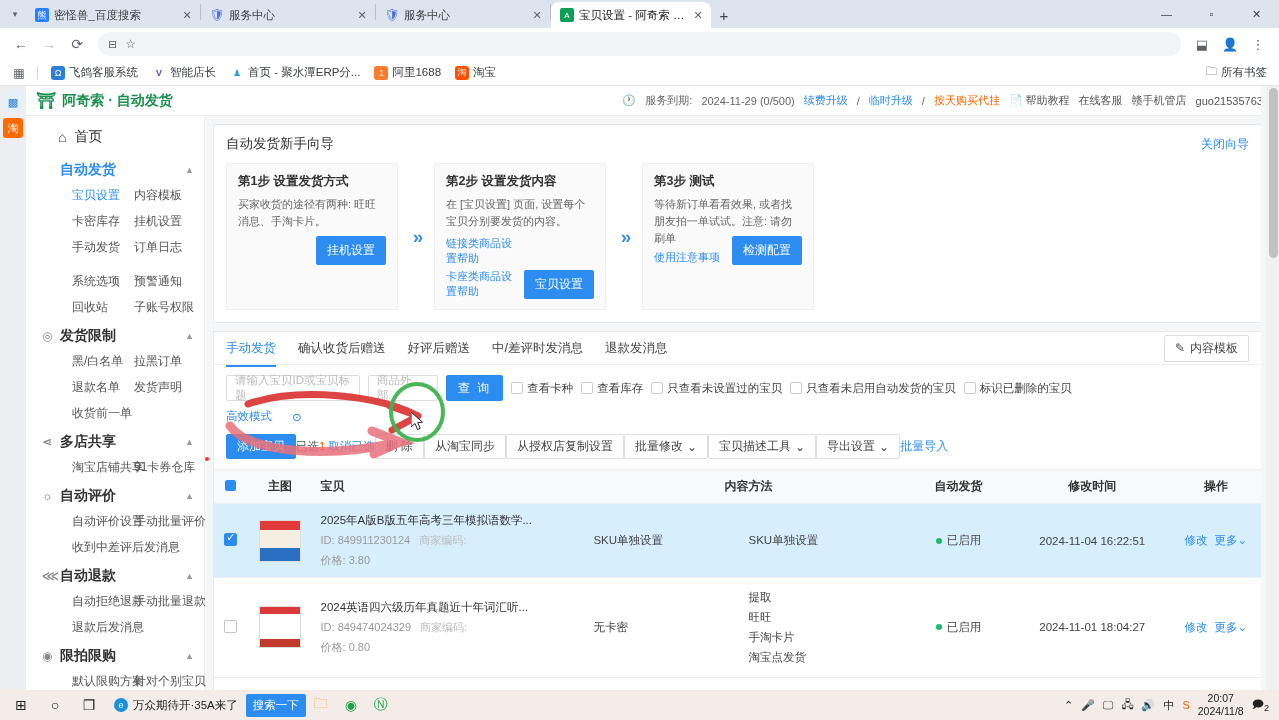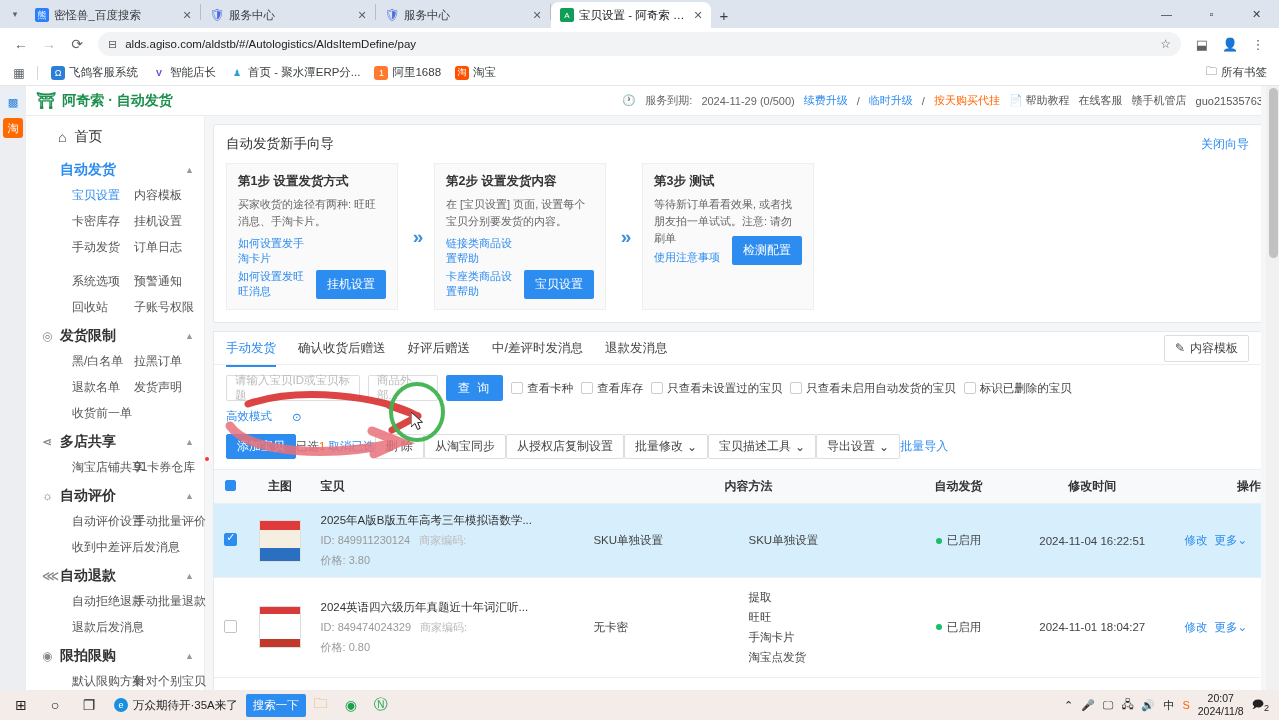--- a/index.html
+++ b/index.html
@@ -142,21 +142,21 @@
   table.grid th { background:#f7f9fa; font-size:12px; color:#333; font-weight:bold; padding:8px 0; border-top:1px solid #eee; border-bottom:1px solid #eee;}
   table.grid td { border-bottom:1px solid #eee; padding:9px 0; font-size:11.5px; color:#444; vertical-align:middle;}
   tr.selected td { background:#d7eefc; }
   .col-cb { width:32px; text-align:center;}
   .col-img { width:62px; text-align:center;}
   .col-item { width:268px; }
   .col-content { width:148px; }
   .col-method { width:148px; }
   .col-auto { width:105px; text-align:center;}
   .col-time { width:150px; text-align:center;}
-  .col-op { width:86px; text-align:right;}
+  .col-op { width:86px; text-align:center;}
   .cb { width:13px; height:13px; border:1px solid #c3c3c3; border-radius:2px; background:#fff; display:inline-block;}
   .cb.checked { background:#2d8cf0; border-color:#2d8cf0; position:relative; }
   .cb.checked::after { content:"✓"; position:absolute; left:1px; top:-3px; color:#fff; font-size:11px; }
   .cb.hdr { background:#2d8cf0; border-color:#2d8cf0; width:11px; height:11px;}
   .thumb { width:42px; height:42px; border:1px solid #ddd; display:block; margin:0 auto;}
   .it-title { color:#333; font-size:11.5px; white-space:nowrap; overflow:hidden; text-overflow:ellipsis; }
   .it-sub { color:#999; font-size:11px; margin-top:5px;}
   .it-sub .sku { color:#bbb; margin-left:6px;}
   .it-price { color:#999; font-size:11px; margin-top:5px;}
   .method-lines { line-height:1.75; color:#555;}
@@ -222,21 +222,20 @@
       <div class="win-btn close">✕</div>
     </div>
   </div>
 
   <div class="toolbar">
     <div class="nav-btn">←</div>
     <div class="nav-btn dim">→</div>
     <div class="nav-btn">⟳</div>
     <div class="omnibox">
       <span class="omni-ico">⊟</span>
-      <span class="omni-url">alds.agiso.com/aldstb/#/Autologistics/AldsItemDefine/pay</span>
       <span class="omni-star">☆</span>
     </div>
     <div class="tb-right">
       <div class="tb-ico">⬓</div>
       <div class="tb-ico">👤</div>
       <div class="tb-ico">⋮</div>
     </div>
   </div>
 
   <div class="bookmarks">
@@ -396,24 +395,20 @@
             <div class="wizard-head">
               <span>自动发货新手向导</span>
               <span class="wizard-close">关闭向导</span>
             </div>
             <div class="wizard-steps">
 
               <div class="step">
                 <div class="step-t">第1步 设置发货方式</div>
                 <div class="step-d">买家收货的途径有两种: 旺旺消息、手淘卡片。</div>
                 <div class="step-b">
-                  <div class="step-links">
-                    <a>如何设置发手淘卡片</a>
-                    <a>如何设置发旺旺消息</a>
-                  </div>
                   <button class="step-btn">挂机设置</button>
                 </div>
               </div>
 
               <div class="chev">»</div>
 
               <div class="step">
                 <div class="step-t">第2步 设置发货内容</div>
                 <div class="step-d">在 [宝贝设置] 页面, 设置每个宝贝分别要发货的内容。</div>
                 <div class="step-b">

